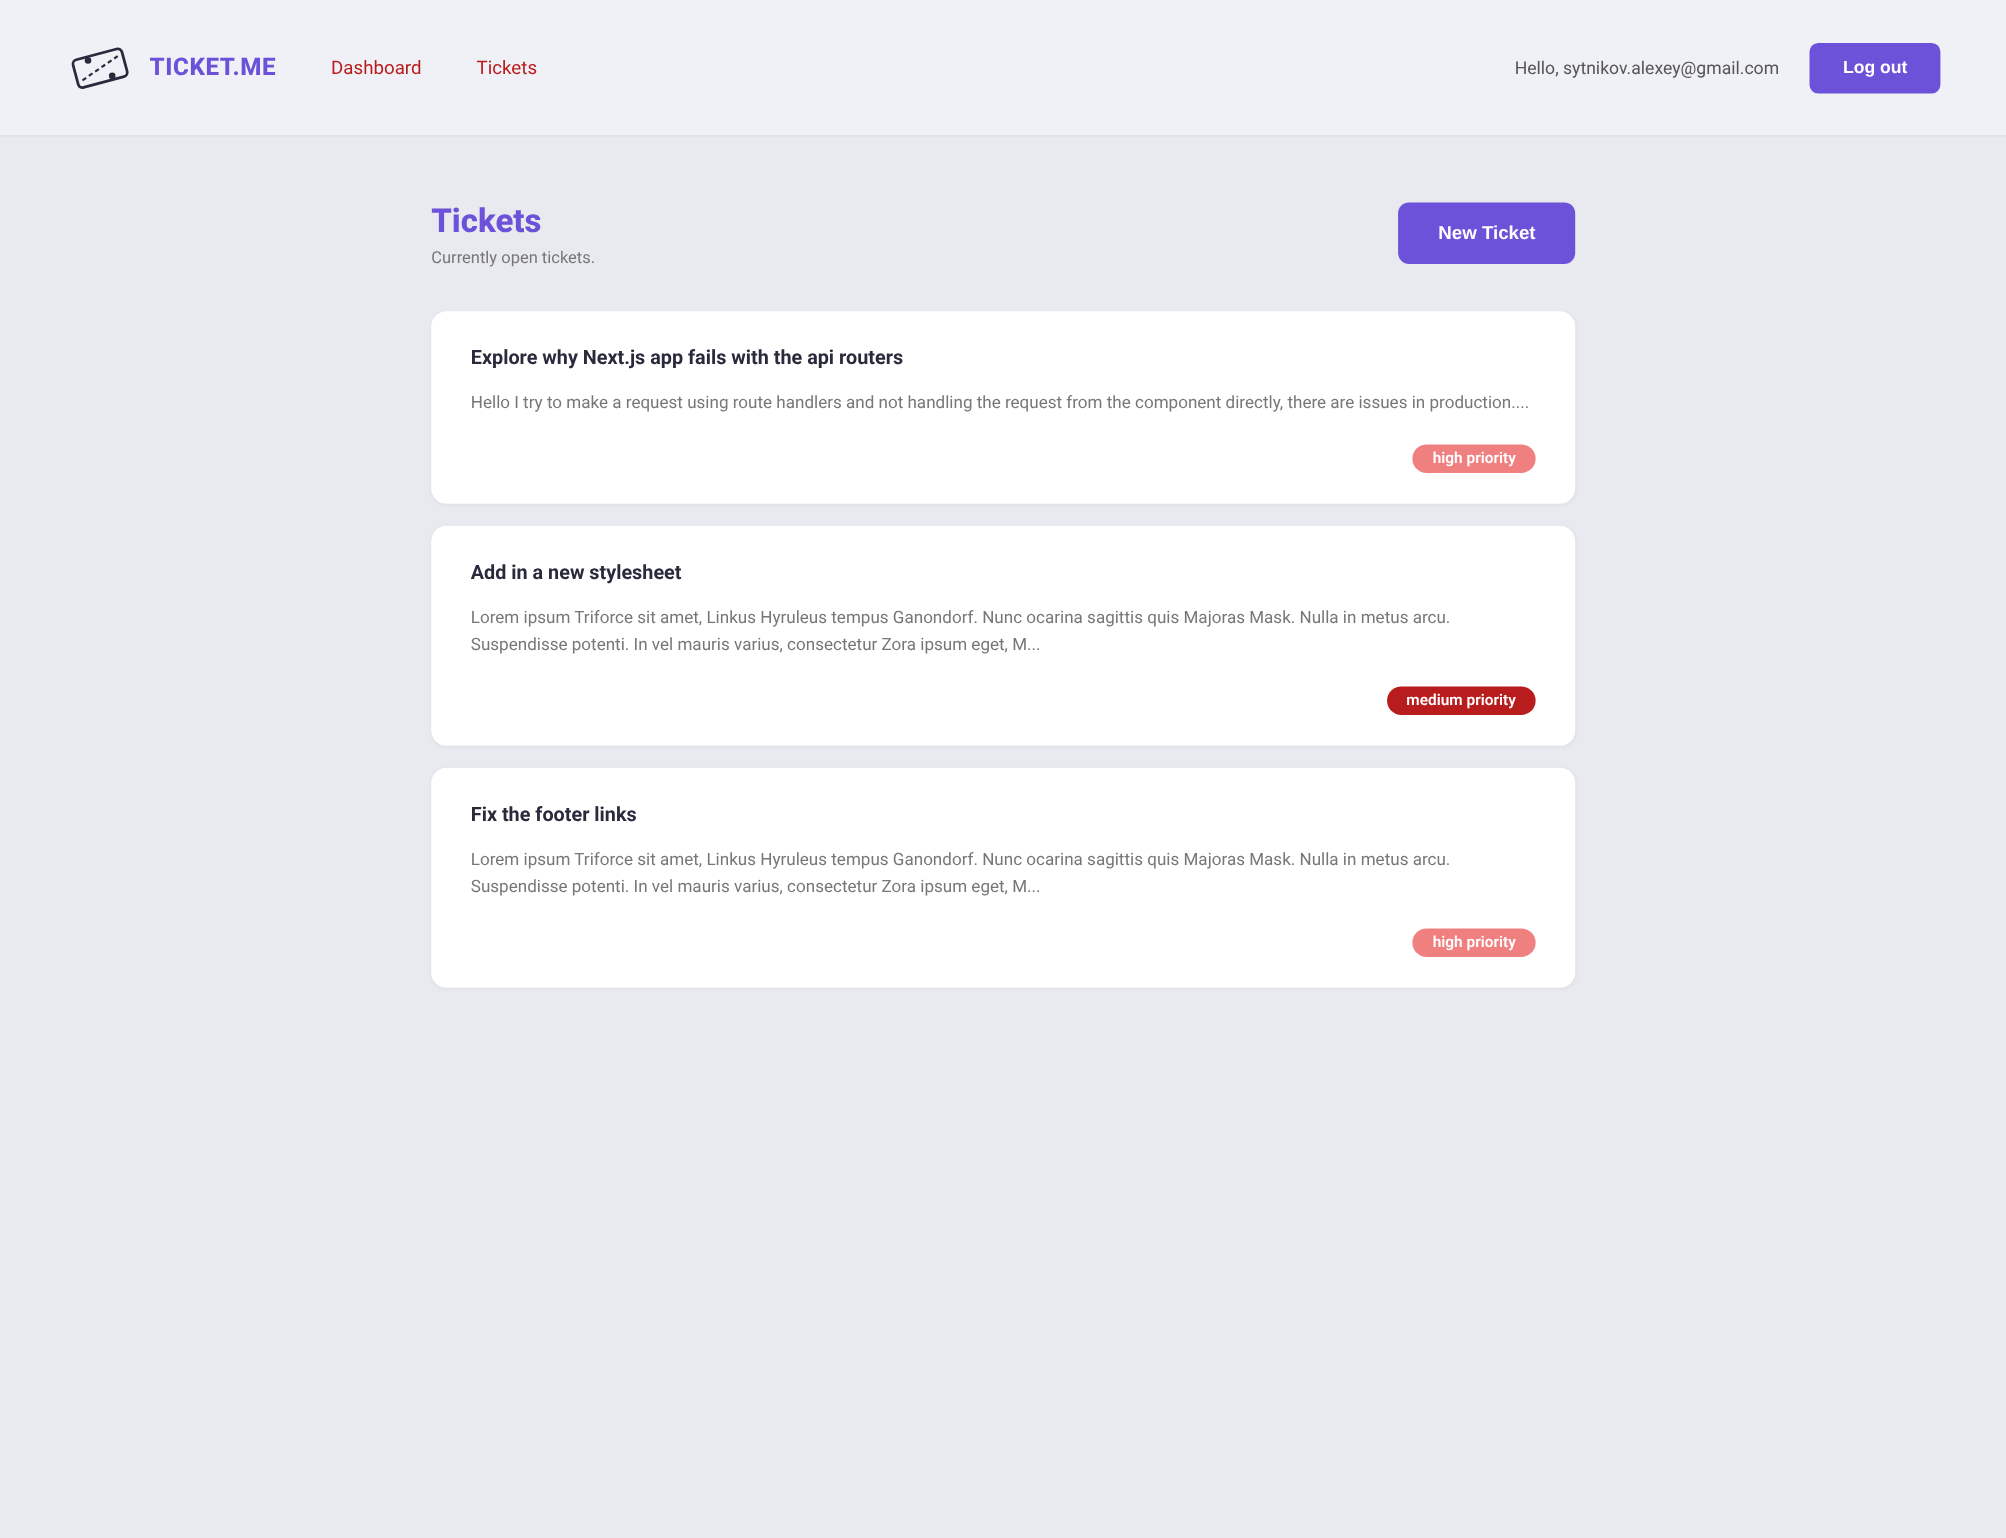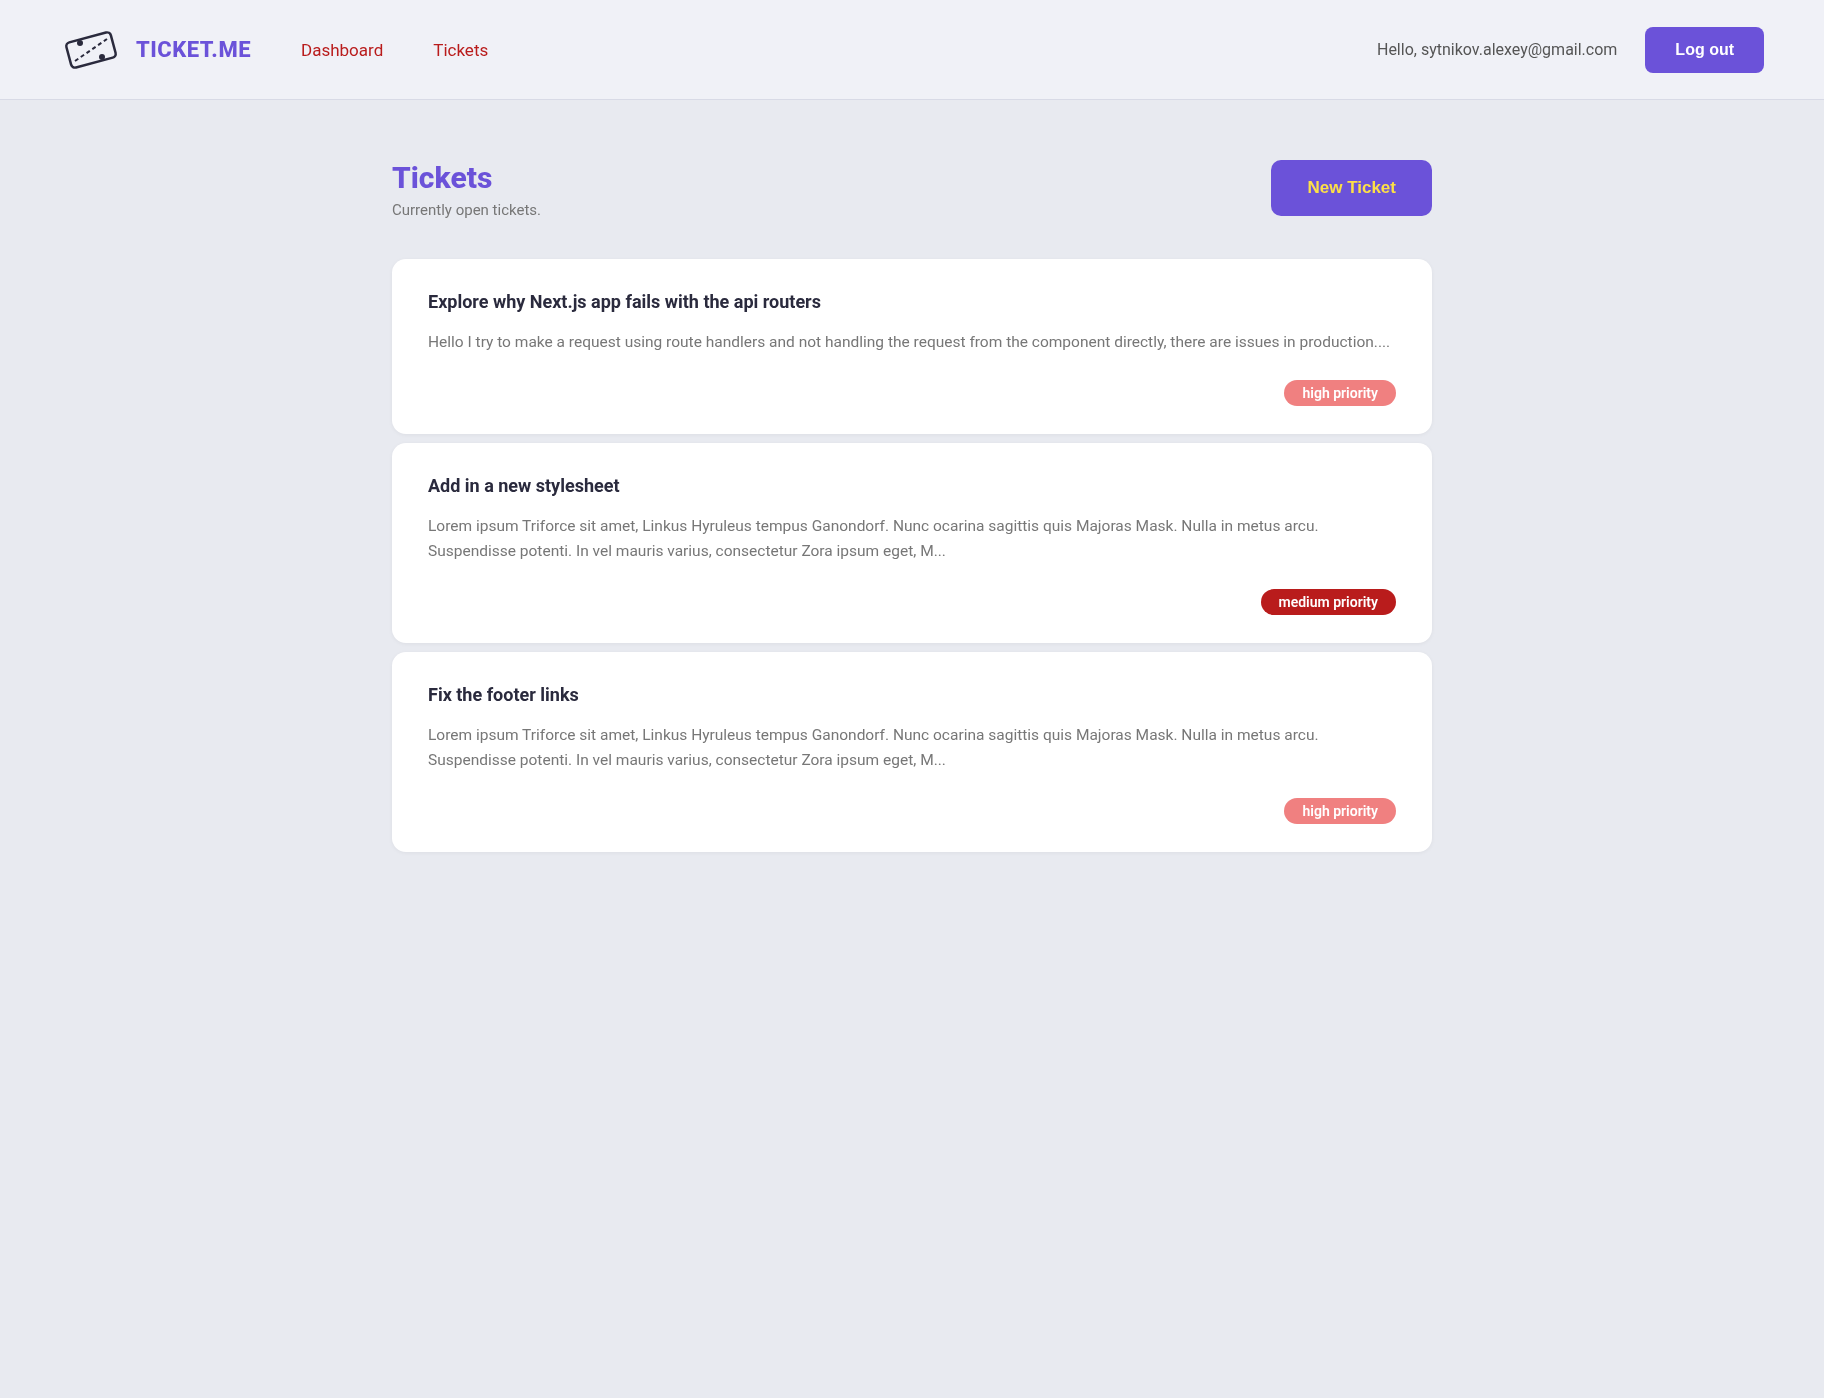--- a/index.html
+++ b/index.html
@@ -14,21 +14,21 @@
       min-height: 100vh;
     }
 
     
     .header {
       background-color: #f0f1f7;
       border-bottom: 1.5px solid #d8dae6;
       padding: 0 60px;
       display: flex;
       align-items: center;
-      height: 100px;
+      height: 124px;
       gap: 0;
     }
 
     .logo-area {
       display: flex;
       align-items: center;
       gap: 14px;
       margin-right: 30px;
     }
 
@@ -107,35 +107,35 @@
       margin-bottom: 6px;
     }
 
     .page-subtitle {
       font-size: 15px;
       color: #777;
     }
 
     .new-ticket-btn {
       background: #6b52d9;
-      color: #fde047;
+      color: #ffffff;
       border: none;
       border-radius: 10px;
       padding: 18px 36px;
       font-size: 17px;
       font-weight: 600;
       cursor: pointer;
       white-space: nowrap;
     }
 
     
     .tickets-list {
       display: flex;
       flex-direction: column;
-      gap: 9px;
+      gap: 20px;
     }
 
     .ticket-card {
       background: #ffffff;
       border-radius: 14px;
       padding: 32px 36px 28px 36px;
       box-shadow: 0 1px 4px rgba(0,0,0,0.05);
       position: relative;
     }
 

